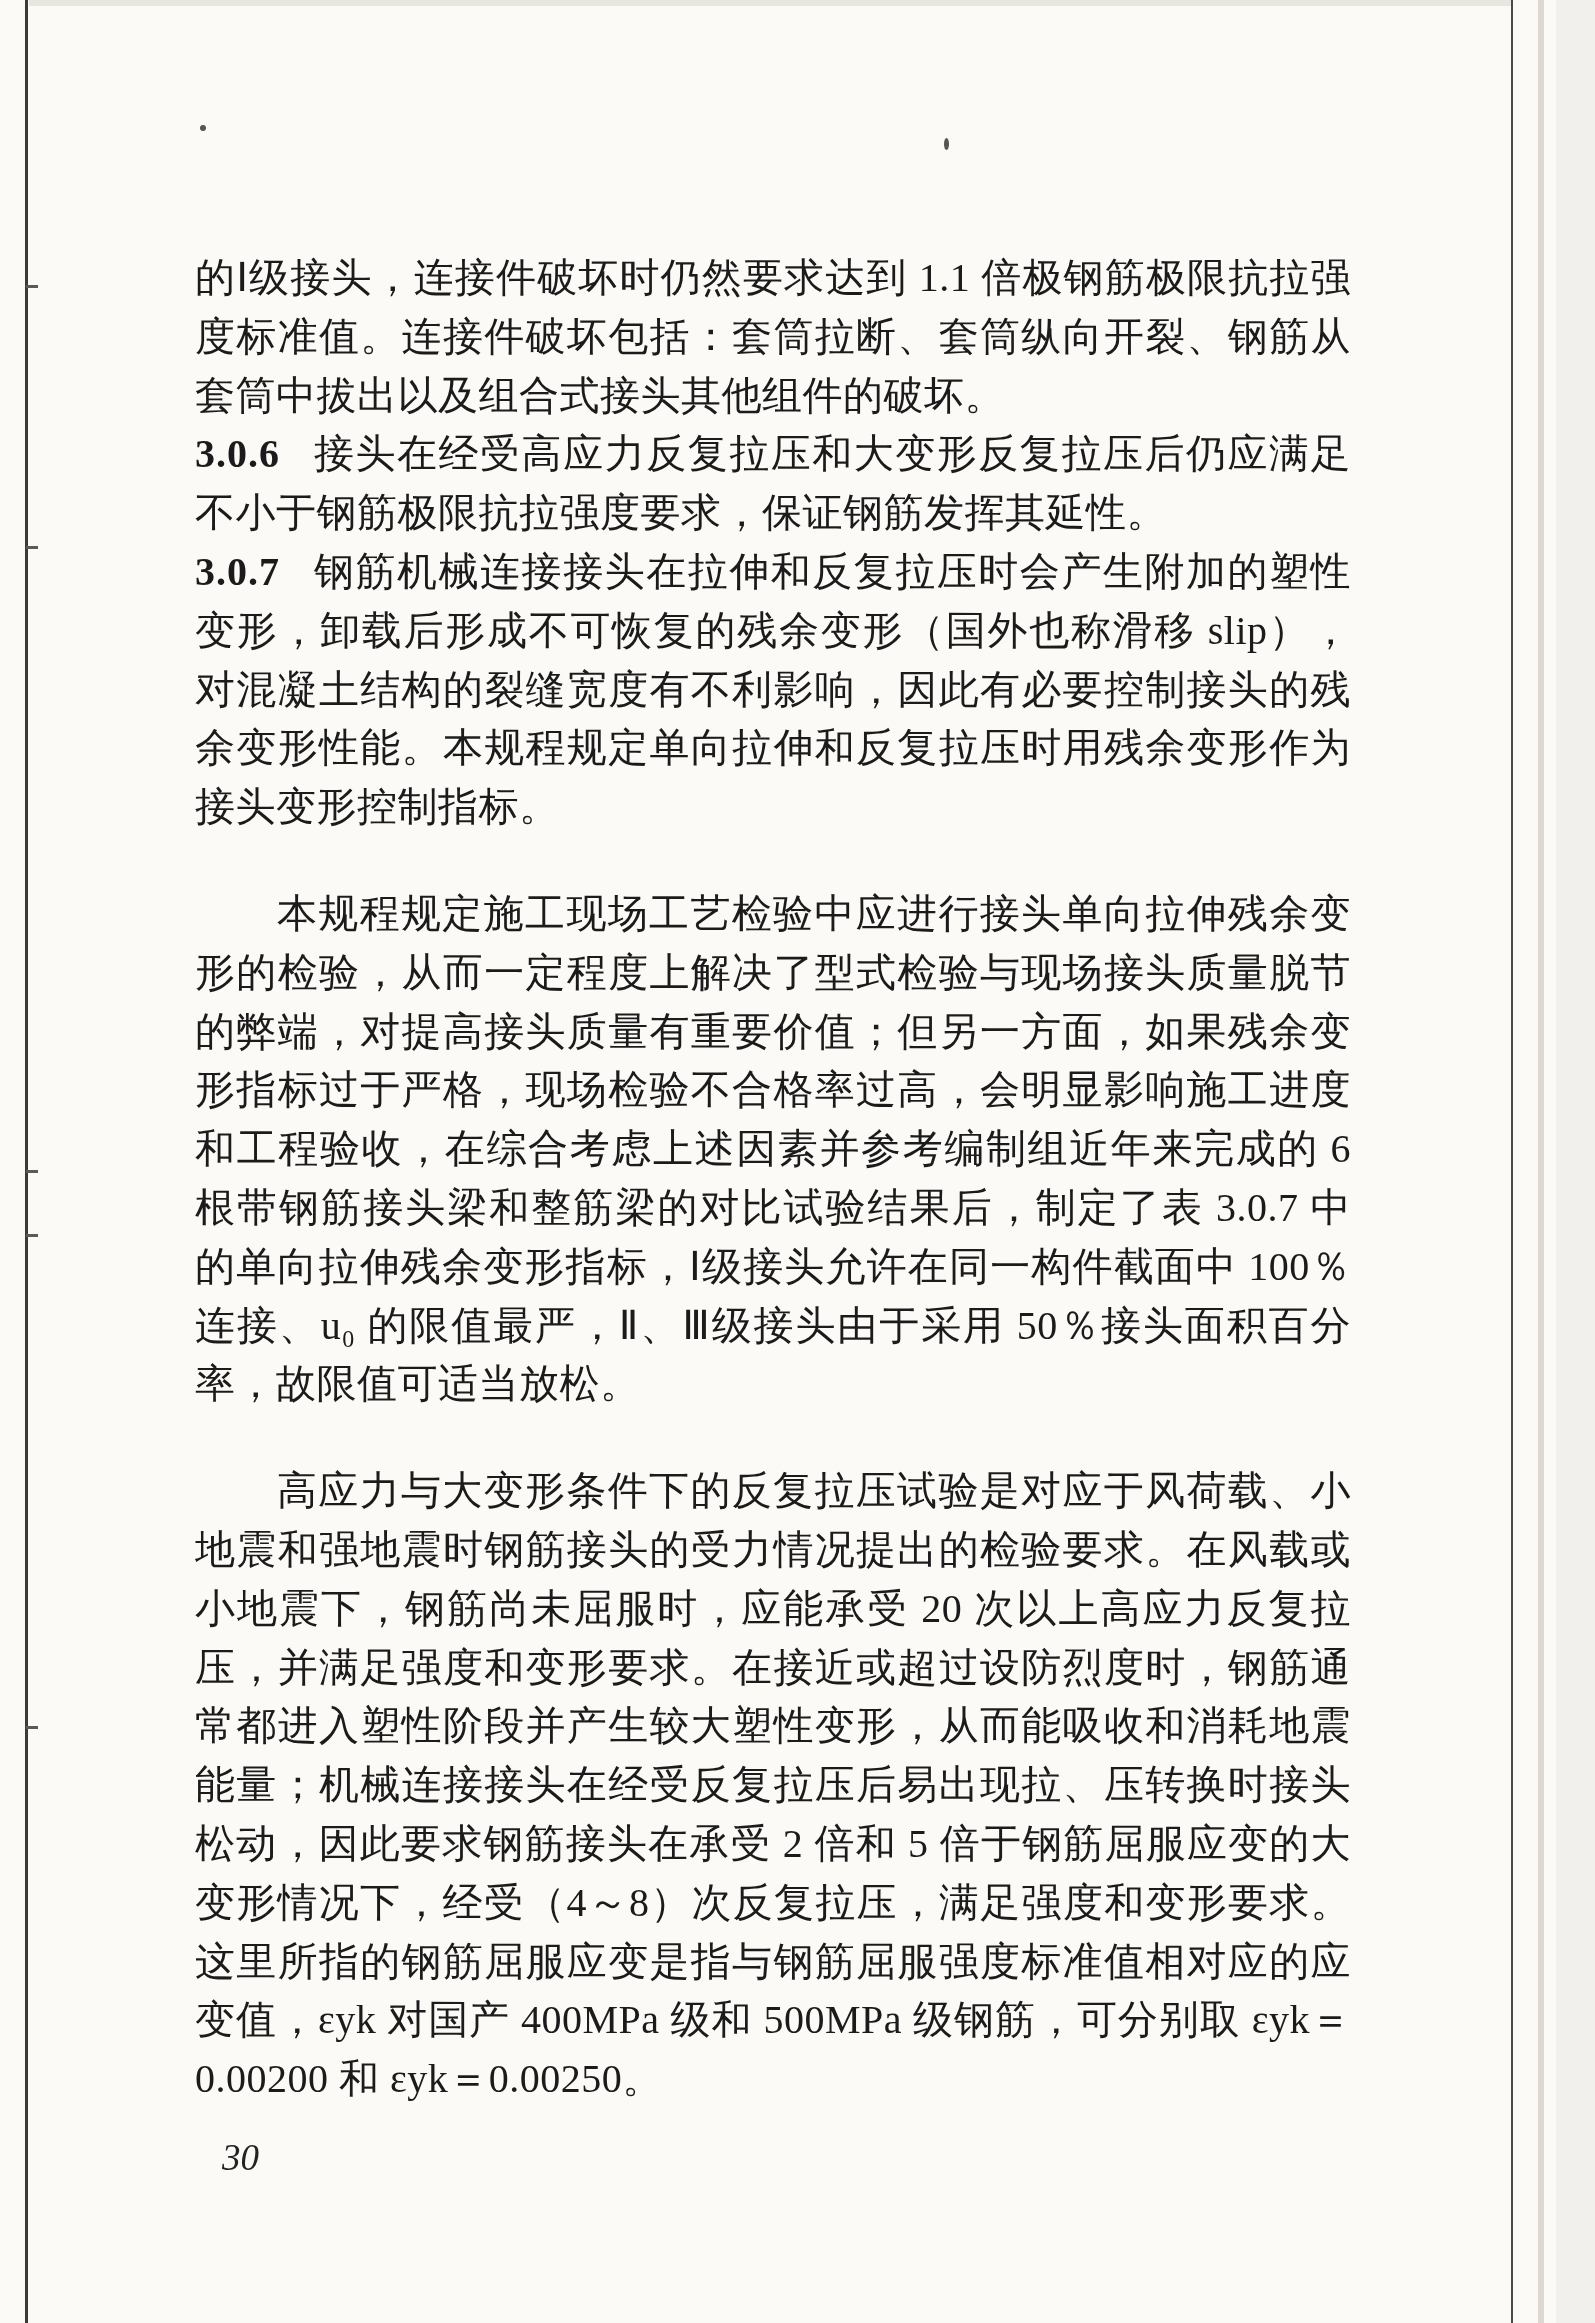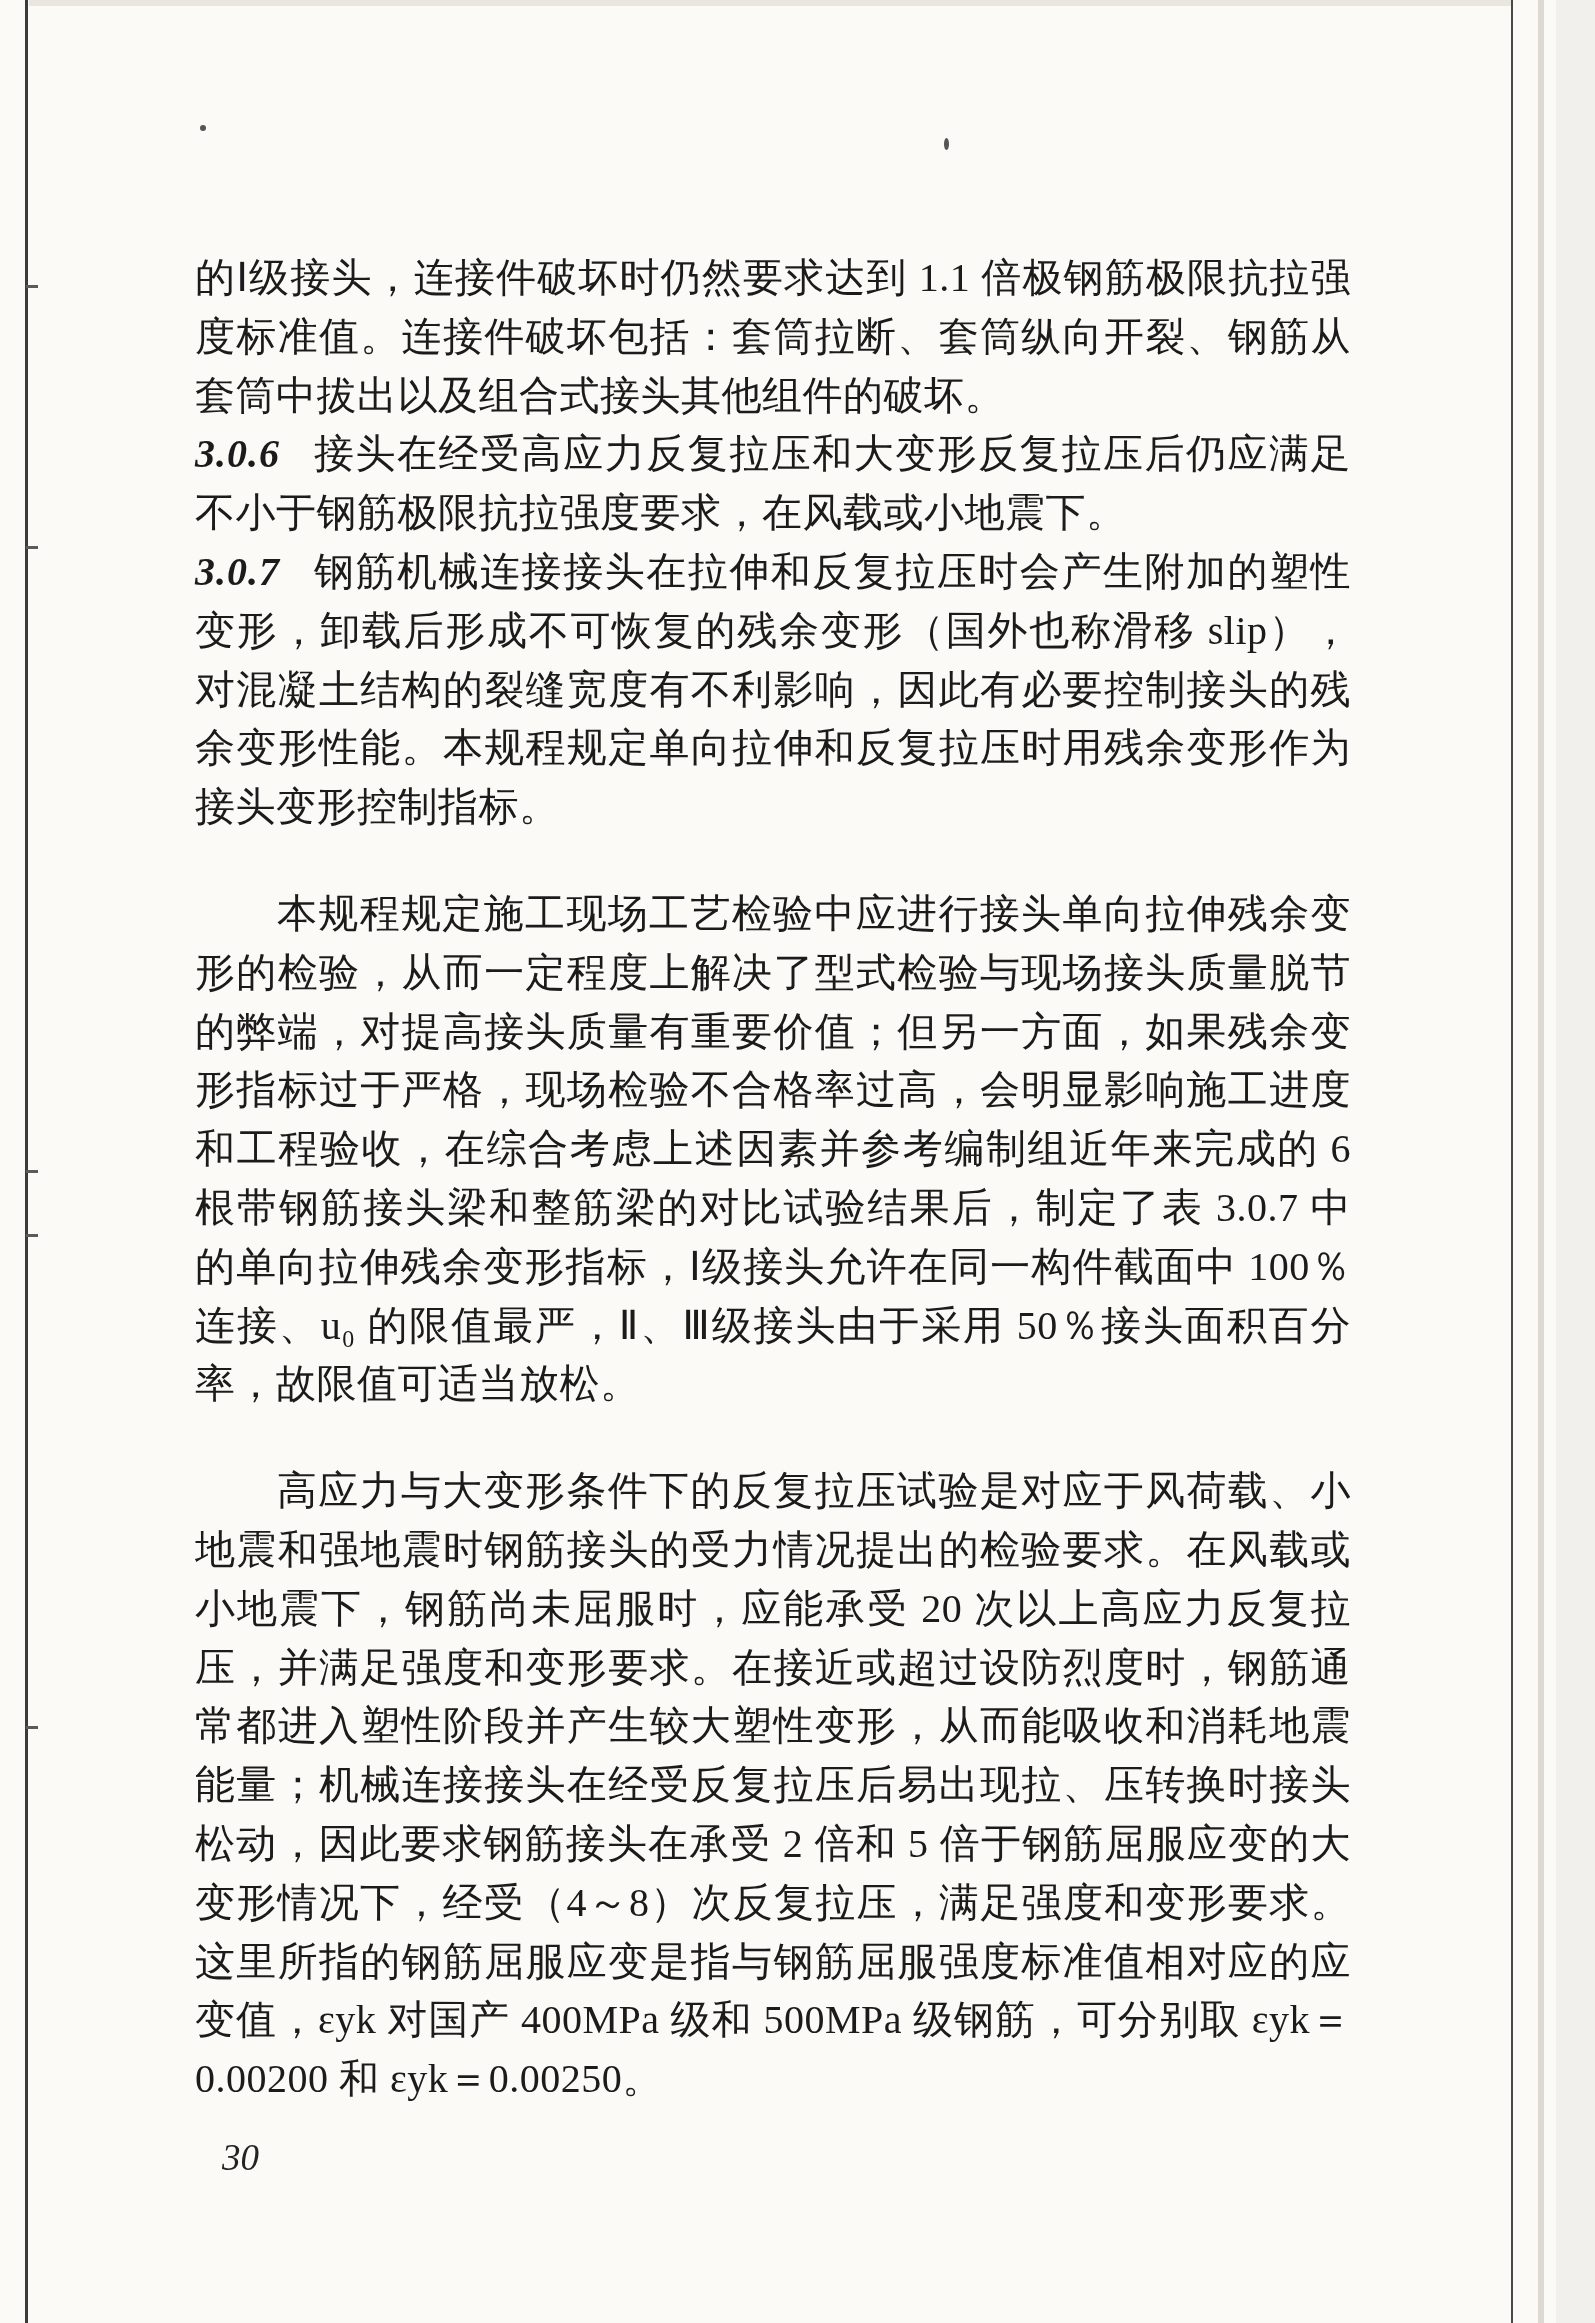--- a/index.html
+++ b/index.html
@@ -71,21 +71,20 @@
     text-align: justify;
     text-justify: inter-ideograph;
   }
   p.indent {
     text-indent: 82px;
     margin-top: 48px;
   }
   .num {
     font-weight: bold;
     letter-spacing: 1px;
-    font-style: italic;
   }
   .gap {
     display: inline-block;
     width: 33px;
   }
   .pageno {
     position: absolute;
     left: 222px;
     top: 2136px;
     font-size: 37px;
@@ -110,21 +109,21 @@
   <div class="bind-mark" style="top:1234px"></div>
   <div class="bind-mark" style="top:1726px"></div>
 
   <div class="speck" style="left:200px; top:125px; width:5.9px; height:5.9px;"></div>
   <div class="speck" style="left:944px; top:138px; width:4.9px; height:11.7px;"></div>
 
   <div class="content">
 
     <p>的Ⅰ级接头，连接件破坏时仍然要求达到 1.1 倍极钢筋极限抗拉强度标准值。连接件破坏包括：套筒拉断、套筒纵向开裂、钢筋从套筒中拔出以及组合式接头其他组件的破坏。</p>
 
-    <p><span class="num">3.0.6</span><span class="gap"></span><span>接头在经受高应力反复拉压和大变形反复拉压后仍应满足不小于钢筋极限抗拉强度要求，在风载或小地震下。</span></p>
+    <p><span class="num">3.0.6</span><span class="gap"></span><span>接头在经受高应力反复拉压和大变形反复拉压后仍应满足不小于钢筋极限抗拉强度要求，保证钢筋发挥其延性。</span></p>
 
     <p><span class="num">3.0.7</span><span class="gap"></span><span>钢筋机械连接接头在拉伸和反复拉压时会产生附加的塑性变形，卸载后形成不可恢复的残余变形（国外也称滑移 slip），对混凝土结构的裂缝宽度有不利影响，因此有必要控制接头的残余变形性能。本规程规定单向拉伸和反复拉压时用残余变形作为接头变形控制指标。</span></p>
 
     <p class="indent">本规程规定施工现场工艺检验中应进行接头单向拉伸残余变形的检验，从而一定程度上解决了型式检验与现场接头质量脱节的弊端，对提高接头质量有重要价值；但另一方面，如果残余变形指标过于严格，现场检验不合格率过高，会明显影响施工进度和工程验收，在综合考虑上述因素并参考编制组近年来完成的 6 根带钢筋接头梁和整筋梁的对比试验结果后，制定了表 3.0.7 中的单向拉伸残余变形指标，Ⅰ级接头允许在同一构件截面中 100％连接、u₀ 的限值最严，Ⅱ、Ⅲ级接头由于采用 50％接头面积百分率，故限值可适当放松。</p>
 
     <p class="indent">高应力与大变形条件下的反复拉压试验是对应于风荷载、小地震和强地震时钢筋接头的受力情况提出的检验要求。在风载或小地震下，钢筋尚未屈服时，应能承受 20 次以上高应力反复拉压，并满足强度和变形要求。在接近或超过设防烈度时，钢筋通常都进入塑性阶段并产生较大塑性变形，从而能吸收和消耗地震能量；机械连接接头在经受反复拉压后易出现拉、压转换时接头松动，因此要求钢筋接头在承受 2 倍和 5 倍于钢筋屈服应变的大变形情况下，经受（4～8）次反复拉压，满足强度和变形要求。这里所指的钢筋屈服应变是指与钢筋屈服强度标准值相对应的应变值，εyk 对国产 400MPa 级和 500MPa 级钢筋，可分别取 εyk＝0.00200 和 εyk＝0.00250。</p>
 
   </div>
 
   <div class="pageno">30</div>

